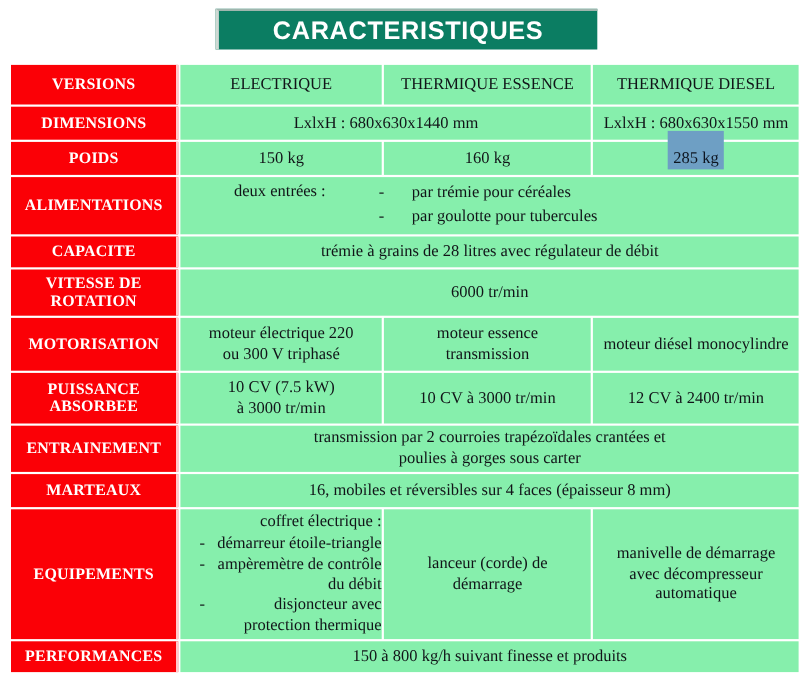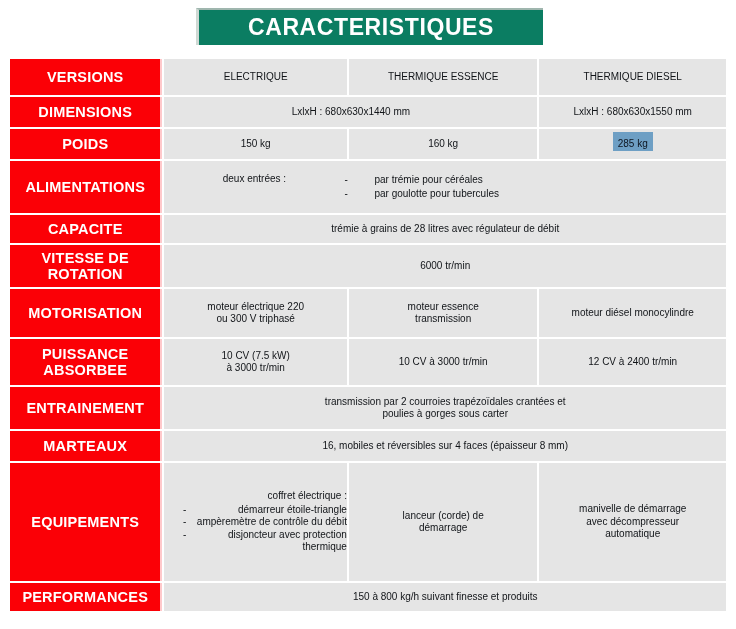--- a/index.html
+++ b/index.html
@@ -56,49 +56,50 @@
     left: 8px;
     top: 57px;
     width: 720px;
     border-collapse: separate;
     border-spacing: 2px;
     table-layout: fixed;
   }
   .table td {
     padding: 0;
     vertical-align: middle;
+    font-family: Liberation Serif, serif;
   }
 
   .lbl {
     background: #fb0006;
     color: #ffffff;
     font-weight: bold;
     font-size: 14.5px;
     text-align: center;
     letter-spacing: 0.2px;
     line-height: 1.12;
     padding: 5px 2px;
     border-right: 2px solid #ffc9cb;
     box-sizing: border-box;
   }
 
   .val {
-    background: #e5e5e5;
+    background: #86efac;
     color: #111418;
-    font-size: 10px;
+    font-size: 15px;
     text-align: center;
     line-height: 1.25;
     padding: 6px 6px;
     box-sizing: border-box;
   }
 
   .sel {
     background: #6e9fc4;
     color: #0d1520;
-    padding: 6px 5px 2px 5px;
+    padding: 17px 5px 2px 5px;
   }
 
   
   .alim {
     display: flex;
     justify-content: flex-start;
   }
   .alim-a {
     width: 180px;
     text-align: center;

